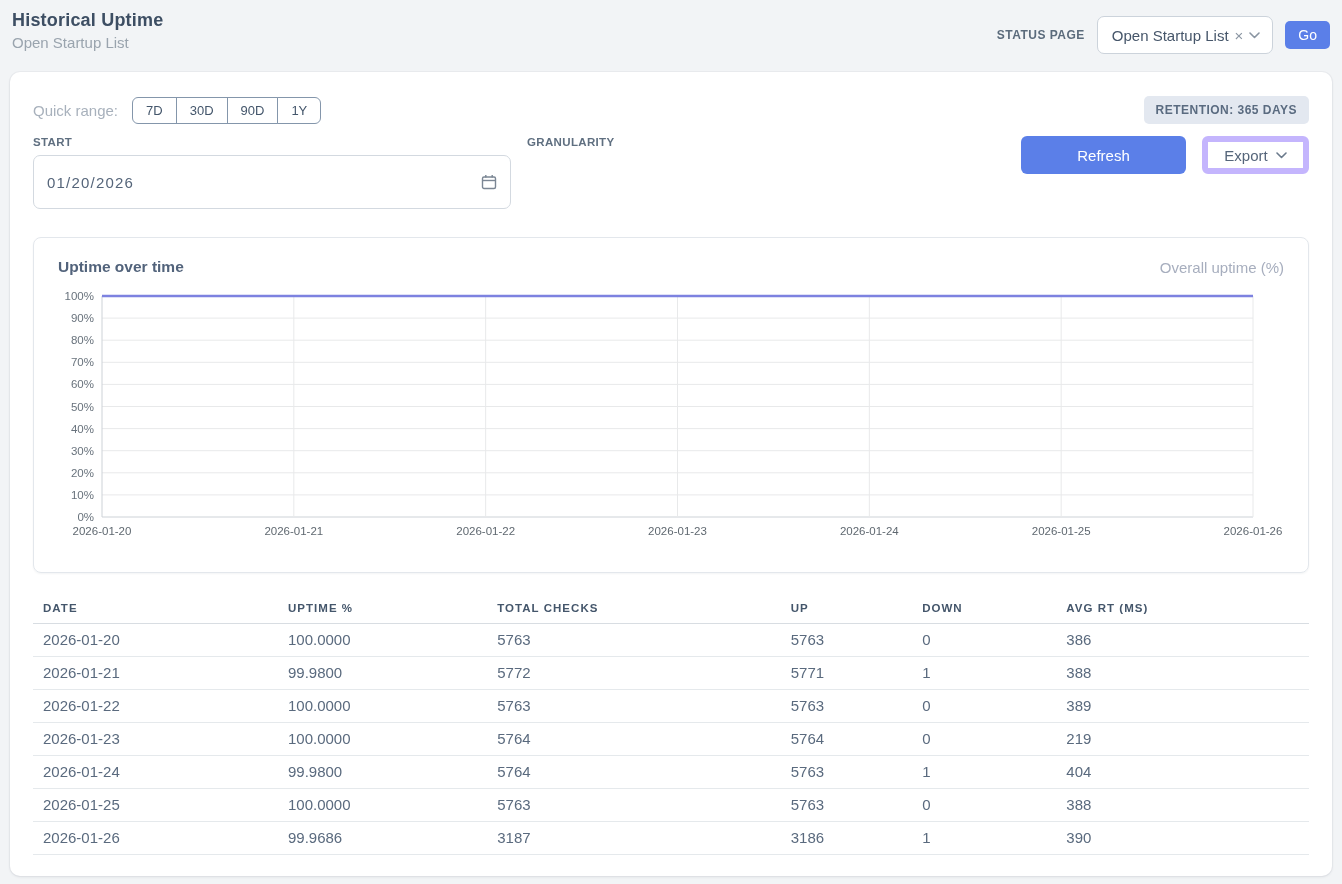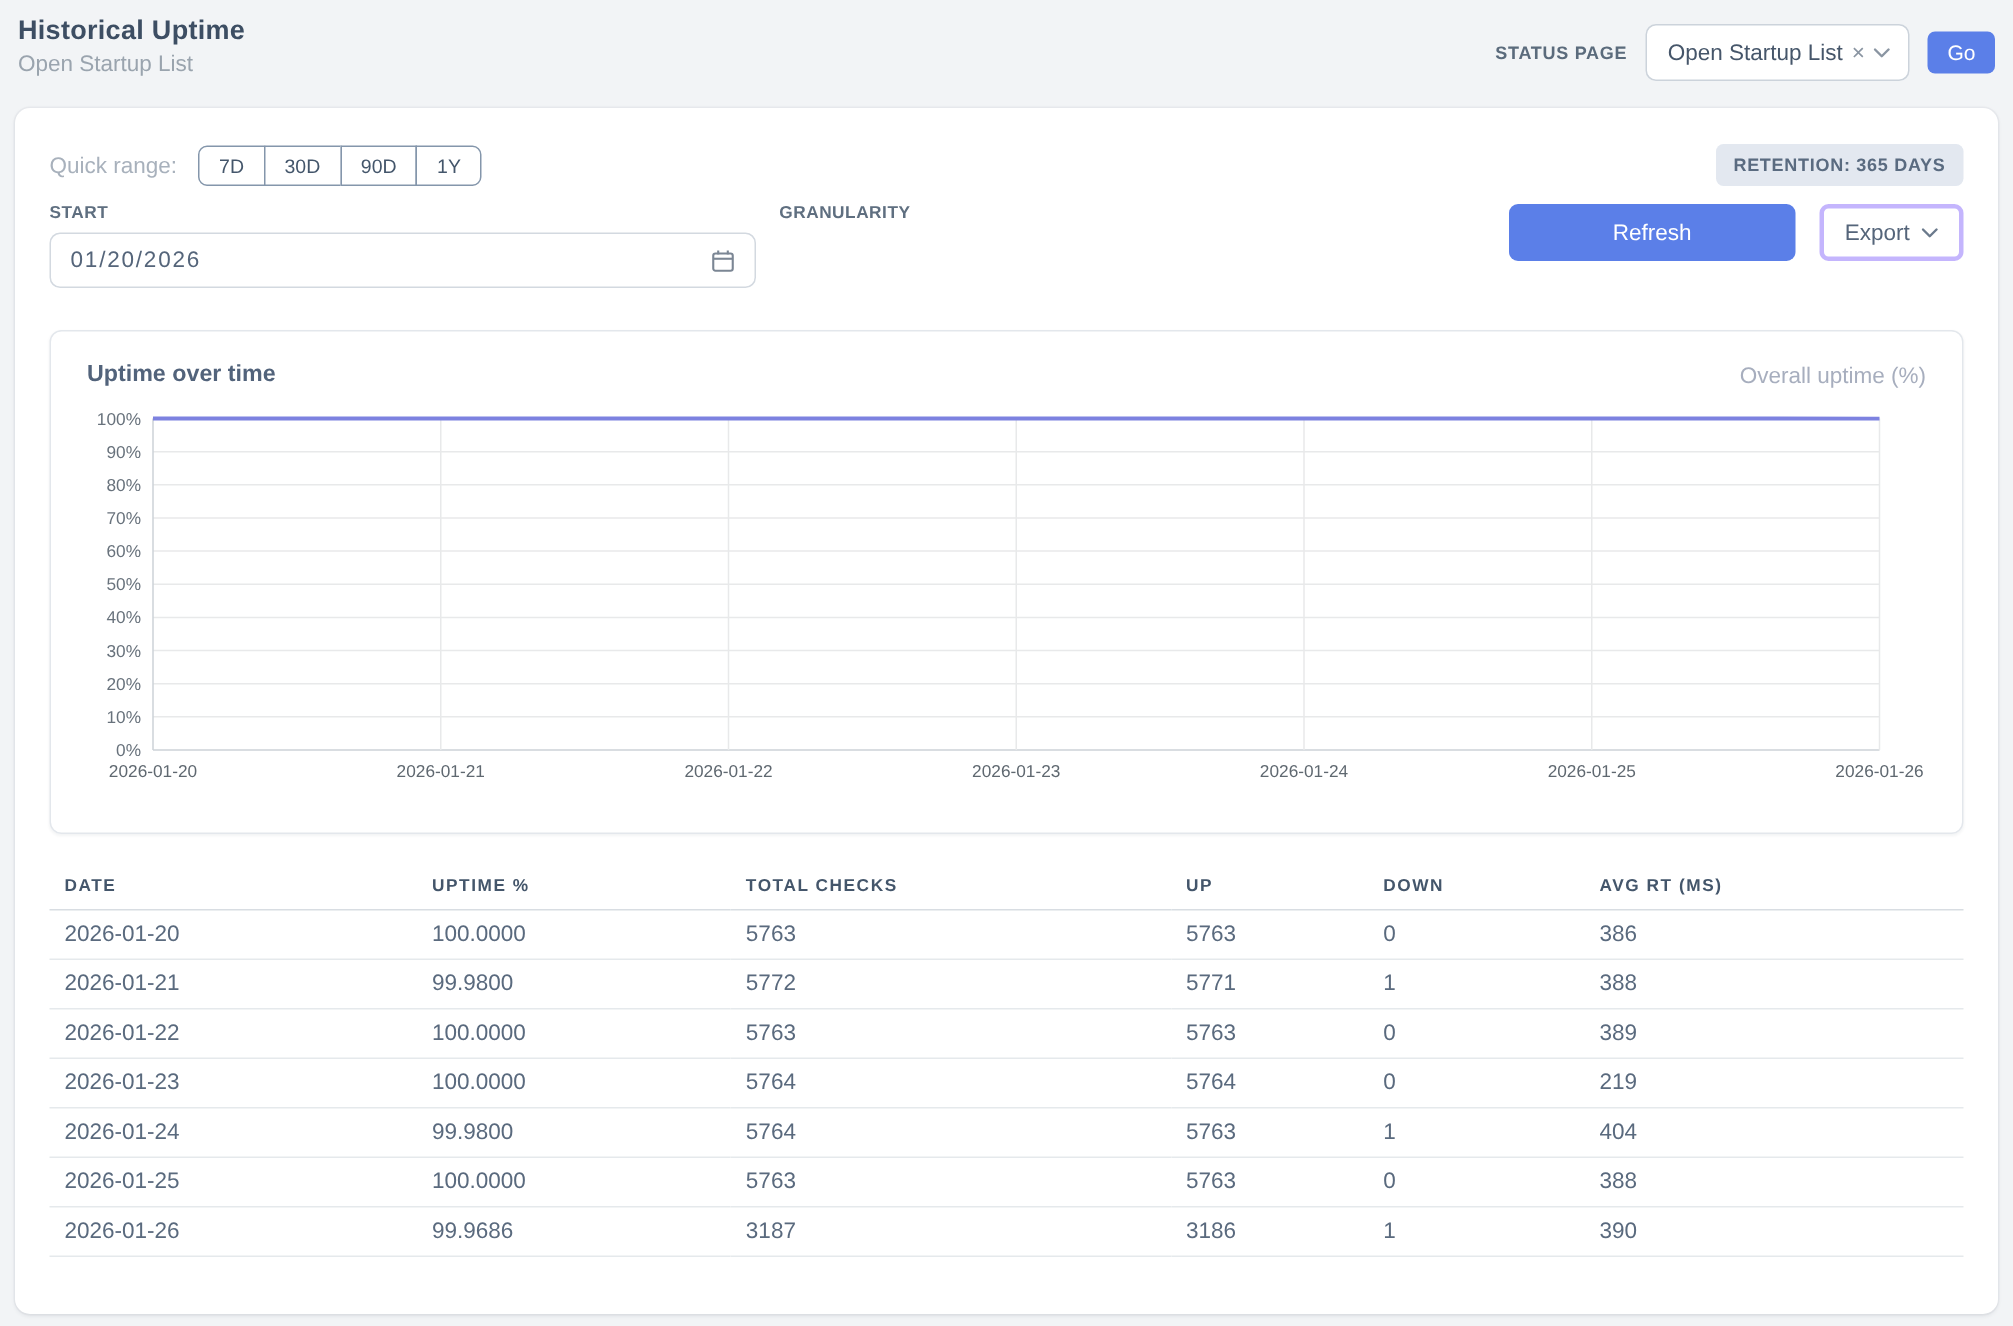--- a/index.html
+++ b/index.html
@@ -54,32 +54,32 @@
   }
   
   .filter-row { display:flex; gap:16px; margin-top:12px; align-items:flex-start; }
   .field { flex:1; }
   .field-label {
     font-size:11.5px; font-weight:600; color:#5f6f80; letter-spacing:.03em;
     margin-bottom:7px; text-transform:uppercase;
   }
   .input-box {
     display:flex; align-items:center; justify-content:space-between;
-    height:37px; border:1px solid #d3d9e0; border-radius:7px; padding:0 13px;
+    height:54px; border:1px solid #d3d9e0; border-radius:7px; padding:0 13px;
     background:#fff;
   }
   .input-box .val { font-size:15px; color:#55657a; letter-spacing:1.2px; }
   .input-box .val-plain { font-size:15px; color:#55657a; }
   .icon-svg { display:block; }
   .refresh-btn {
-    width:191px; height:38px; background:#5b7fe8; color:#fff; border:none;
+    width:165px; height:38px; background:#5b7fe8; color:#fff; border:none;
     border-radius:6px; font-size:15px; font-family:inherit; cursor:pointer;
   }
   .export-btn {
-    width:96px; height:38px; background:#fff; border:3px solid #c4b5fd;
+    width:107px; height:38px; background:#fff; border:6px solid #c4b5fd;
     border-radius:6px; font-size:15px; color:#55657a; font-family:inherit;
     cursor:pointer; display:flex; align-items:center; justify-content:center; gap:8px;
   }
   
   .chart-card {
     margin-top:28px; border:1px solid #e3e7ec; border-radius:8px;
     box-shadow:0 1px 2px rgba(20,30,50,.05); padding:20px 24px 14px 24px;
     height:336px;
   }
   .chart-head { display:flex; justify-content:space-between; align-items:center; }

